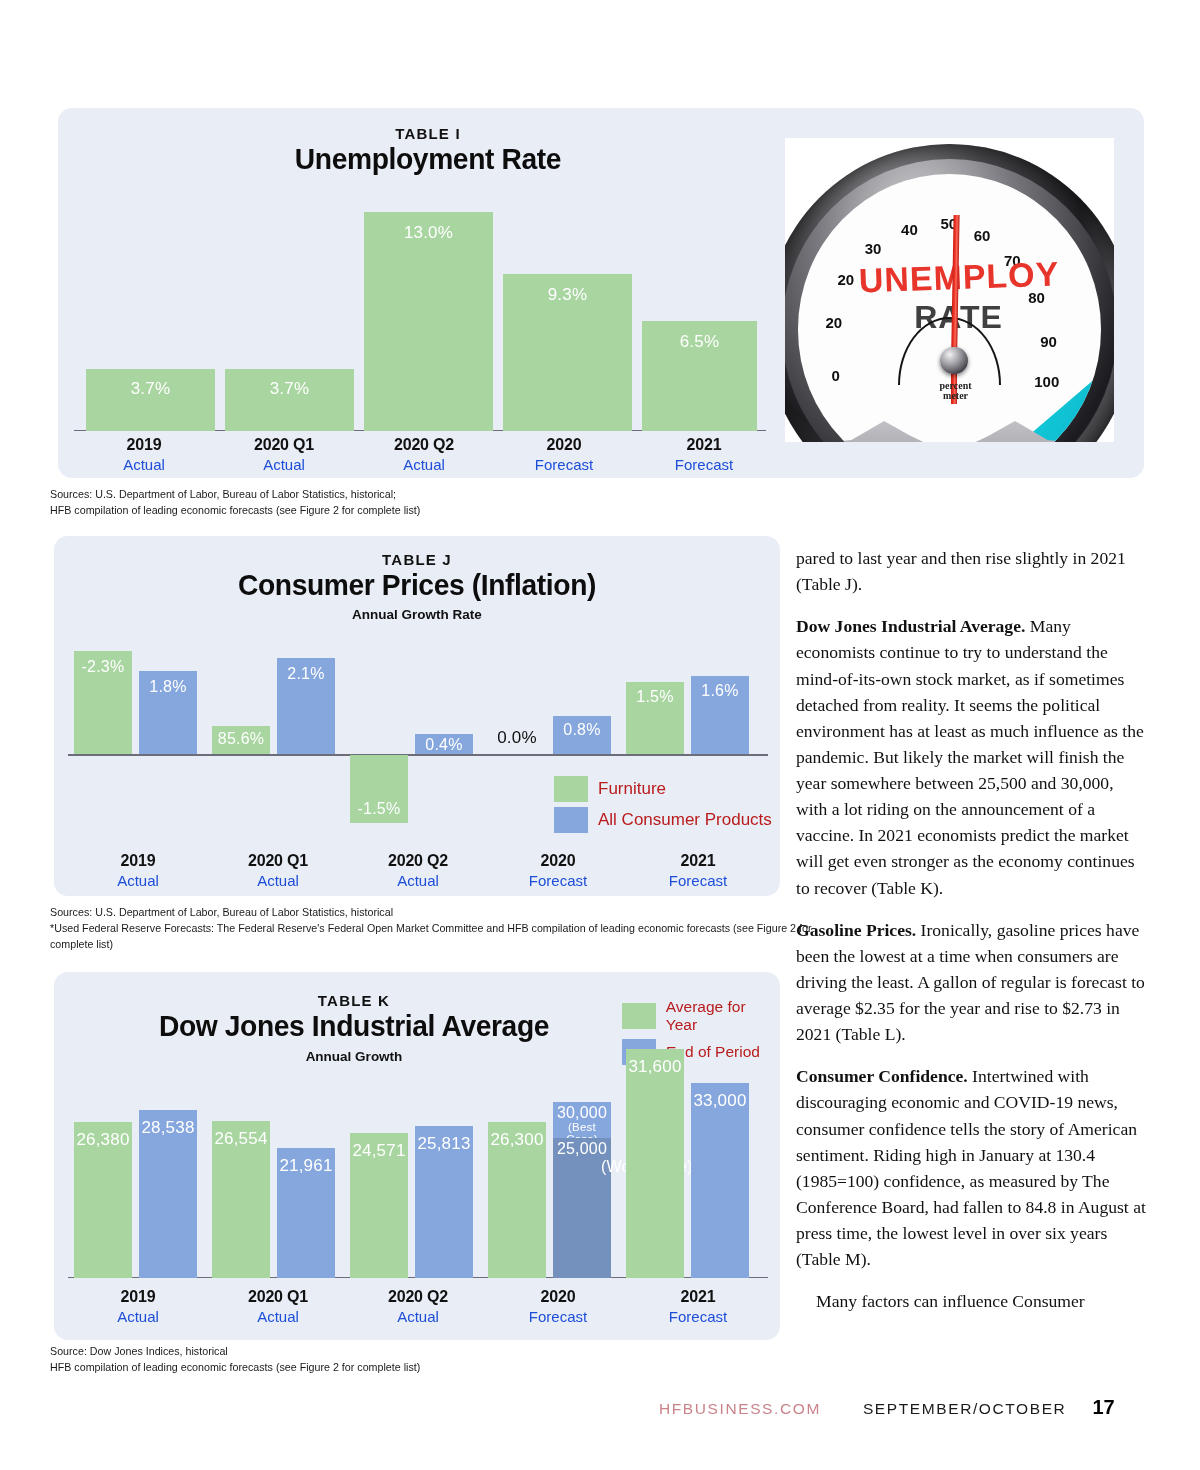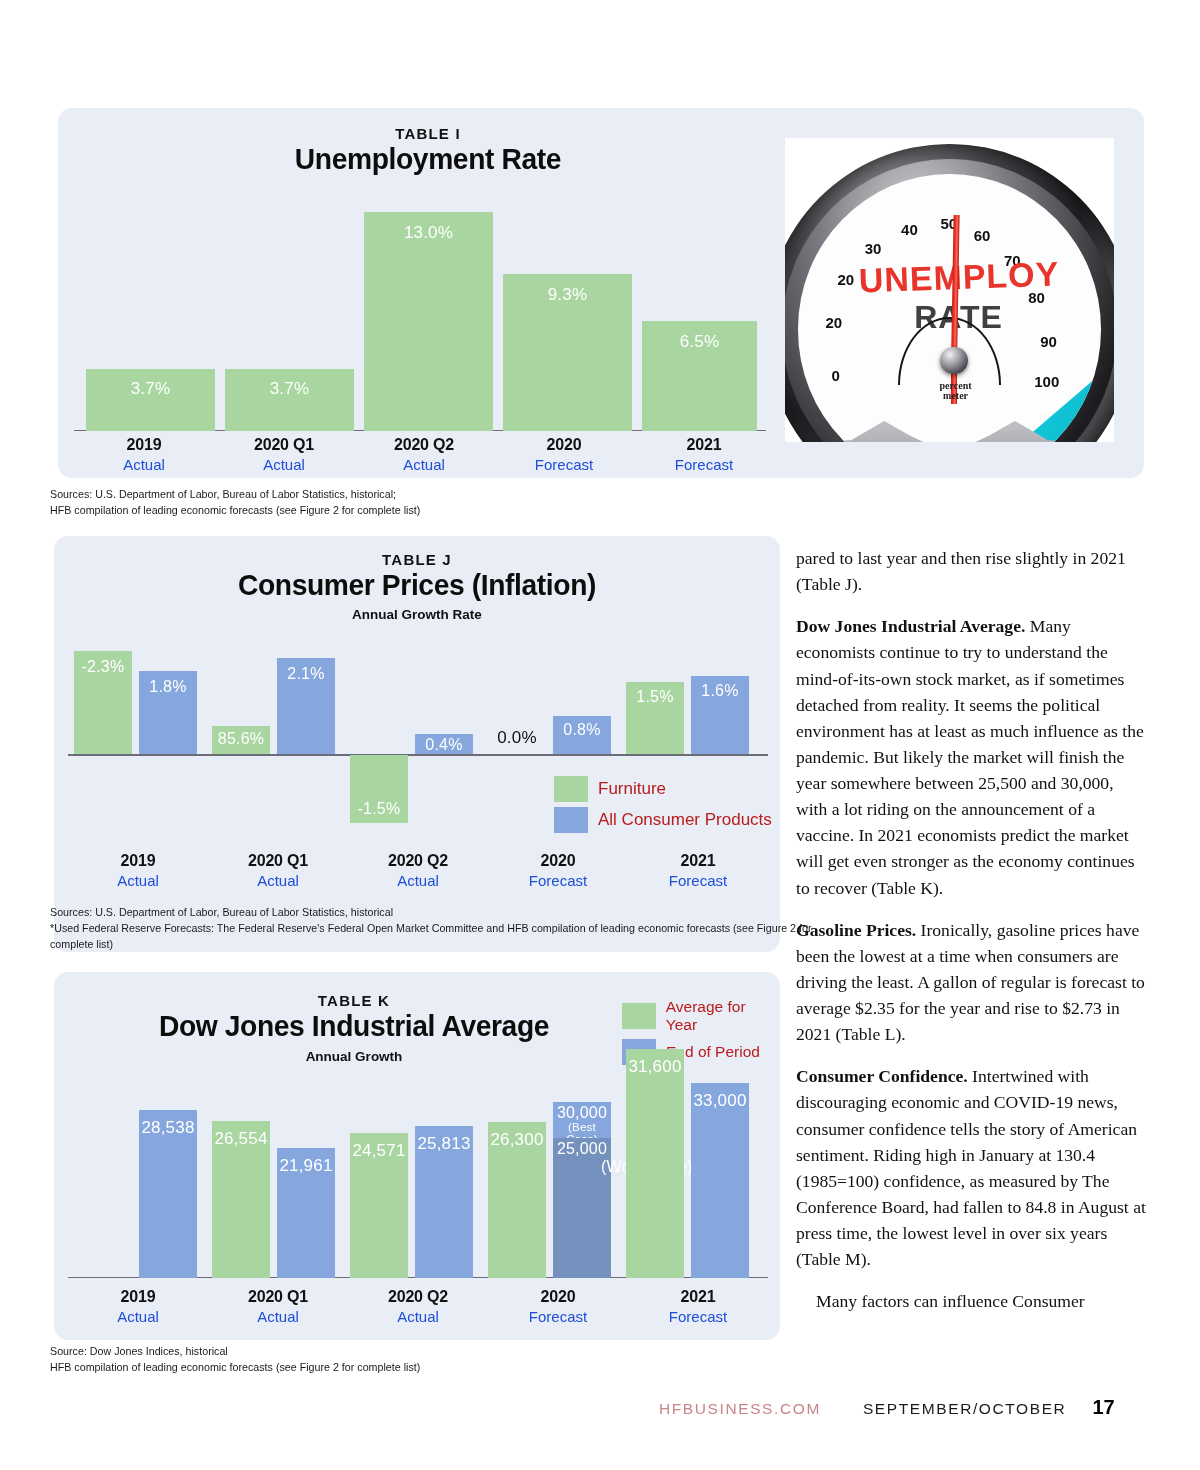--- a/index.html
+++ b/index.html
@@ -397,21 +397,21 @@
           <div class="g-base"></div>
           <div class="g-pct">%</div>
         </div>
       </div>
     </div>
   </div>
 
   <div class="srcnote" style="left:50px; top:487px; width:600px;">Sources: U.S. Department of Labor, Bureau of Labor Statistics, historical;
 HFB compilation of leading economic forecasts (see Figure 2 for complete list)</div>
 
-  <div class="panel" style="left:54px; top:536px; width:726px; height:416px;">
+  <div class="panel" style="left:54px; top:536px; width:726px; height:360px;">
     <div class="tbl-eyebrow" style="position:absolute; left:0; top:15px; width:726px;">TABLE J</div>
     <div class="tbl-title" style="position:absolute; left:0; top:31px; width:726px;">Consumer Prices (Inflation)</div>
     <div class="tbl-sub" style="position:absolute; left:0; top:67px; width:726px;">Annual Growth Rate</div>
 
     <div class="plot" style="left:14px; top:86px; width:700px; height:218px;">
 
       <div class="axis-line" style="top:132px;"></div>
 
       <div style="position:absolute; left:6px; bottom:86px; width:58px; height:103px; background:#a8d5a0;">
         <div class="bar-val" style="top:7px; font-size:16px;">-2.3%</div>
@@ -500,20 +500,23 @@
       </div>
       <div class="lg-row">
         <span class="lg-sw" style="background:#86a7dd;"></span>
         <span class="lg-tx" style="font-size:15.5px;">End of Period</span>
       </div>
     </div>
 
     <div class="plot" style="left:14px; top:94px; width:700px; height:212px;">
       <div class="axis-line" style="bottom:0;"></div>
 
+      <div class="bar" style="left:6px; width:58px; height:156px; background:#a8d5a0;">
+        <div class="bar-val" style="top:8px; font-size:17px;">26,380</div>
+      </div>
       <div class="bar" style="left:71px; width:58px; height:168px; background:#86a7dd;">
         <div class="bar-val" style="top:8px; font-size:17px;">28,538</div>
       </div>
 
       <div class="bar" style="left:144px; width:58px; height:157px; background:#a8d5a0;">
         <div class="bar-val" style="top:8px; font-size:17px;">26,554</div>
       </div>
       <div class="bar" style="left:209px; width:58px; height:130px; background:#86a7dd;">
         <div class="bar-val" style="top:8px; font-size:17px;">21,961</div>
       </div>

